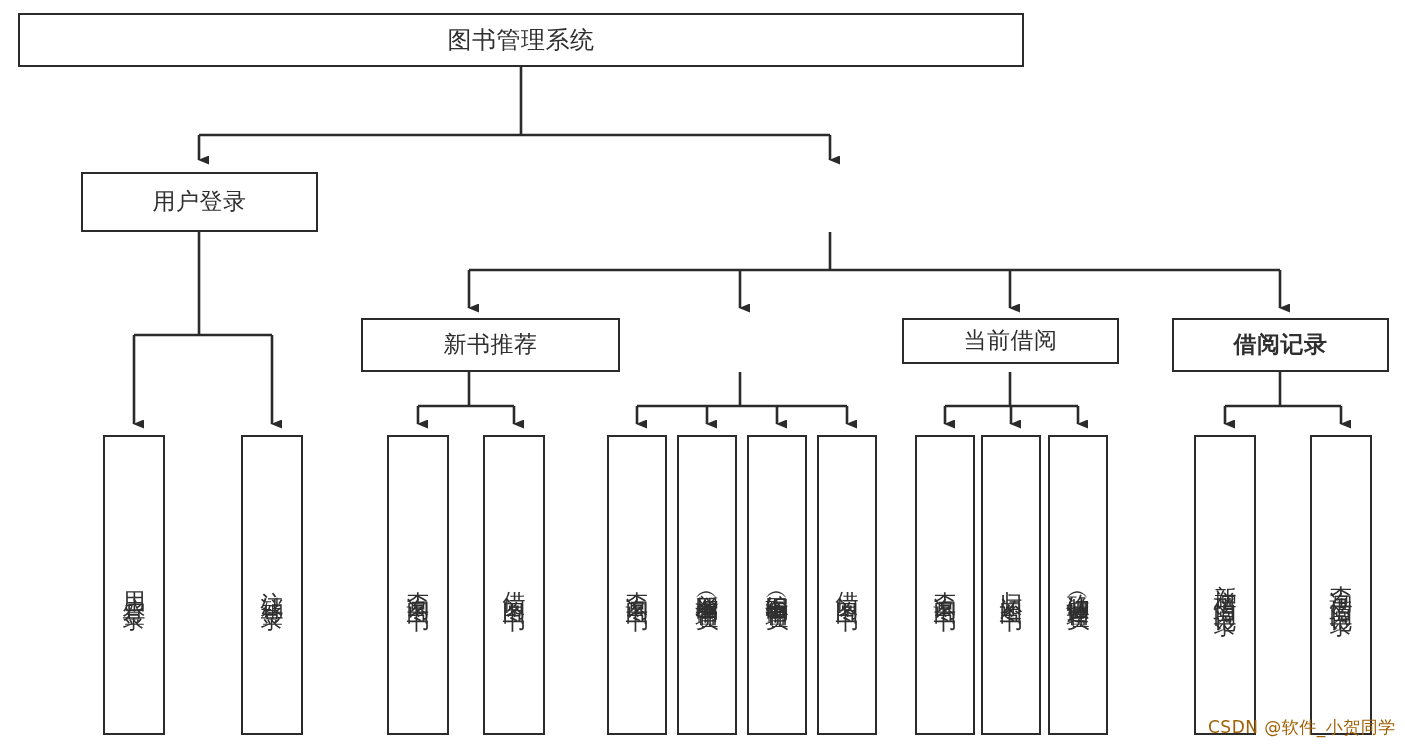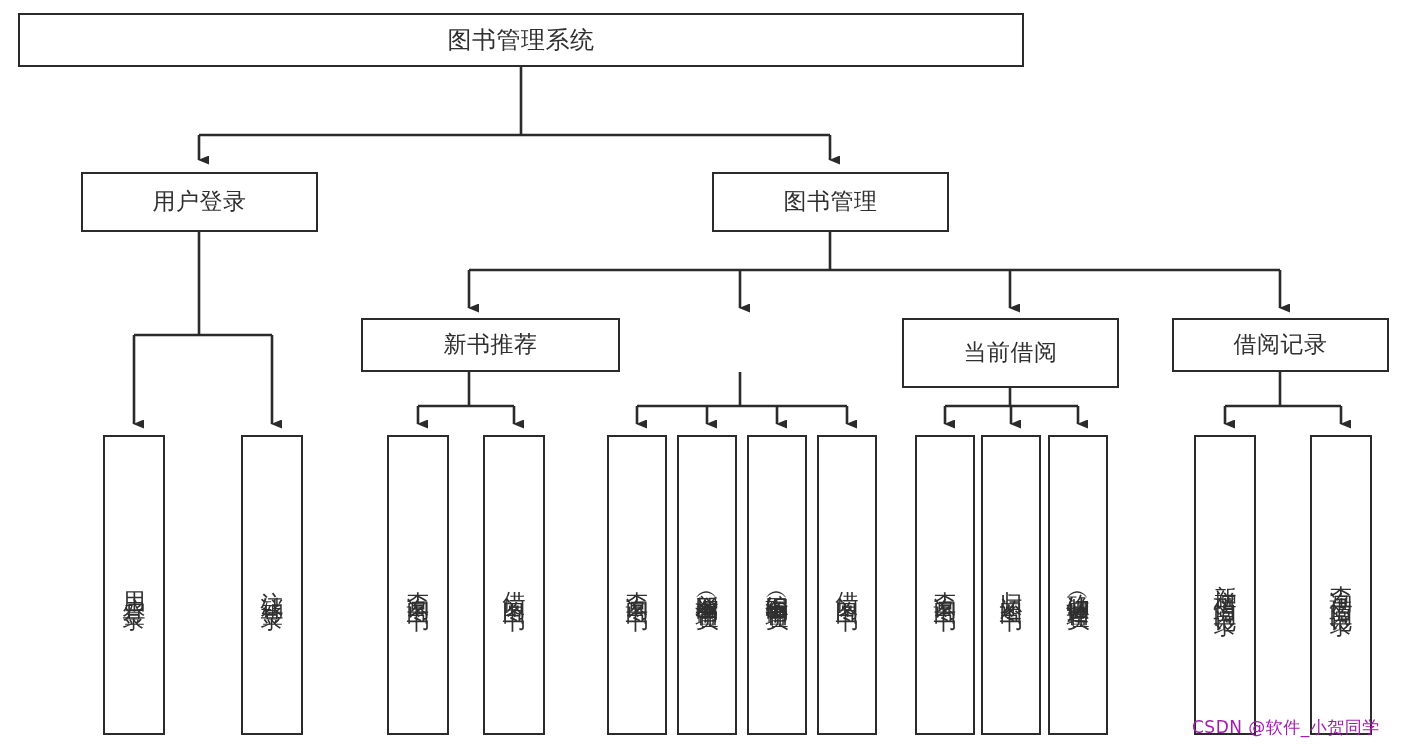--- a/index.html
+++ b/index.html
@@ -61,25 +61,26 @@
     line-height: 1;
     letter-spacing: 6px;
     white-space: nowrap;
     max-height: 100%;
   }
   .node.vert.tight .node-label {
     letter-spacing: 2px;
   }
   .watermark {
     position: absolute;
-    color: #a21caf;
+    color: #a16207;
     font-size: 17px;
     white-space: nowrap;
     z-index: 5;
     letter-spacing: 0.5px;
+    margin-left: 16px;
   }
 </style>
 </head>
 <body>
 
 <div id="diagram-root">
 
   <svg id="edges-svg" viewBox="0 0 1405 747">
     <defs>
       <marker id="arrowhead" markerWidth="9" markerHeight="11" refX="4.5" refY="10" orient="auto" markerUnits="userSpaceOnUse">
@@ -130,31 +131,28 @@
     </g>
   </svg>
 
   <div class="node horiz root" style="left:18px; top:13px; width:1006px; height:54px;">
     <span class="node-label">图书管理系统</span>
   </div>
 
   <div class="node horiz" style="left:81px; top:172px; width:237px; height:60px;">
     <span class="node-label">用户登录</span>
   </div>
-  <div class="node horiz" style="left:712px; top:172px; width:237px; height:60px;">
-    <span class="node-label">图书管理</span>
-  </div>
 
   <div class="node horiz" style="left:361px; top:318px; width:259px; height:54px;">
     <span class="node-label">新书推荐</span>
   </div>
-  <div class="node horiz" style="left:902px; top:318px; width:217px; height:70px;">
+  <div class="node horiz" style="left:902px; top:318px; width:217px; height:46px;">
     <span class="node-label">当前借阅</span>
   </div>
-  <div class="node horiz" style="left:1172px; top:318px; width:217px; height:54px;">
+  <div class="node horiz" style="left:1172px; top:318px; width:217px; height:54px;font-weight:bold;">
     <span class="node-label">借阅记录</span>
   </div>
 
   <div class="node vert" style="left:103px; top:435px; width:62px; height:300px;">
     <span class="node-label">用户登录</span>
   </div>
   <div class="node vert" style="left:241px; top:435px; width:62px; height:300px;">
     <span class="node-label">注销登录</span>
   </div>
 

